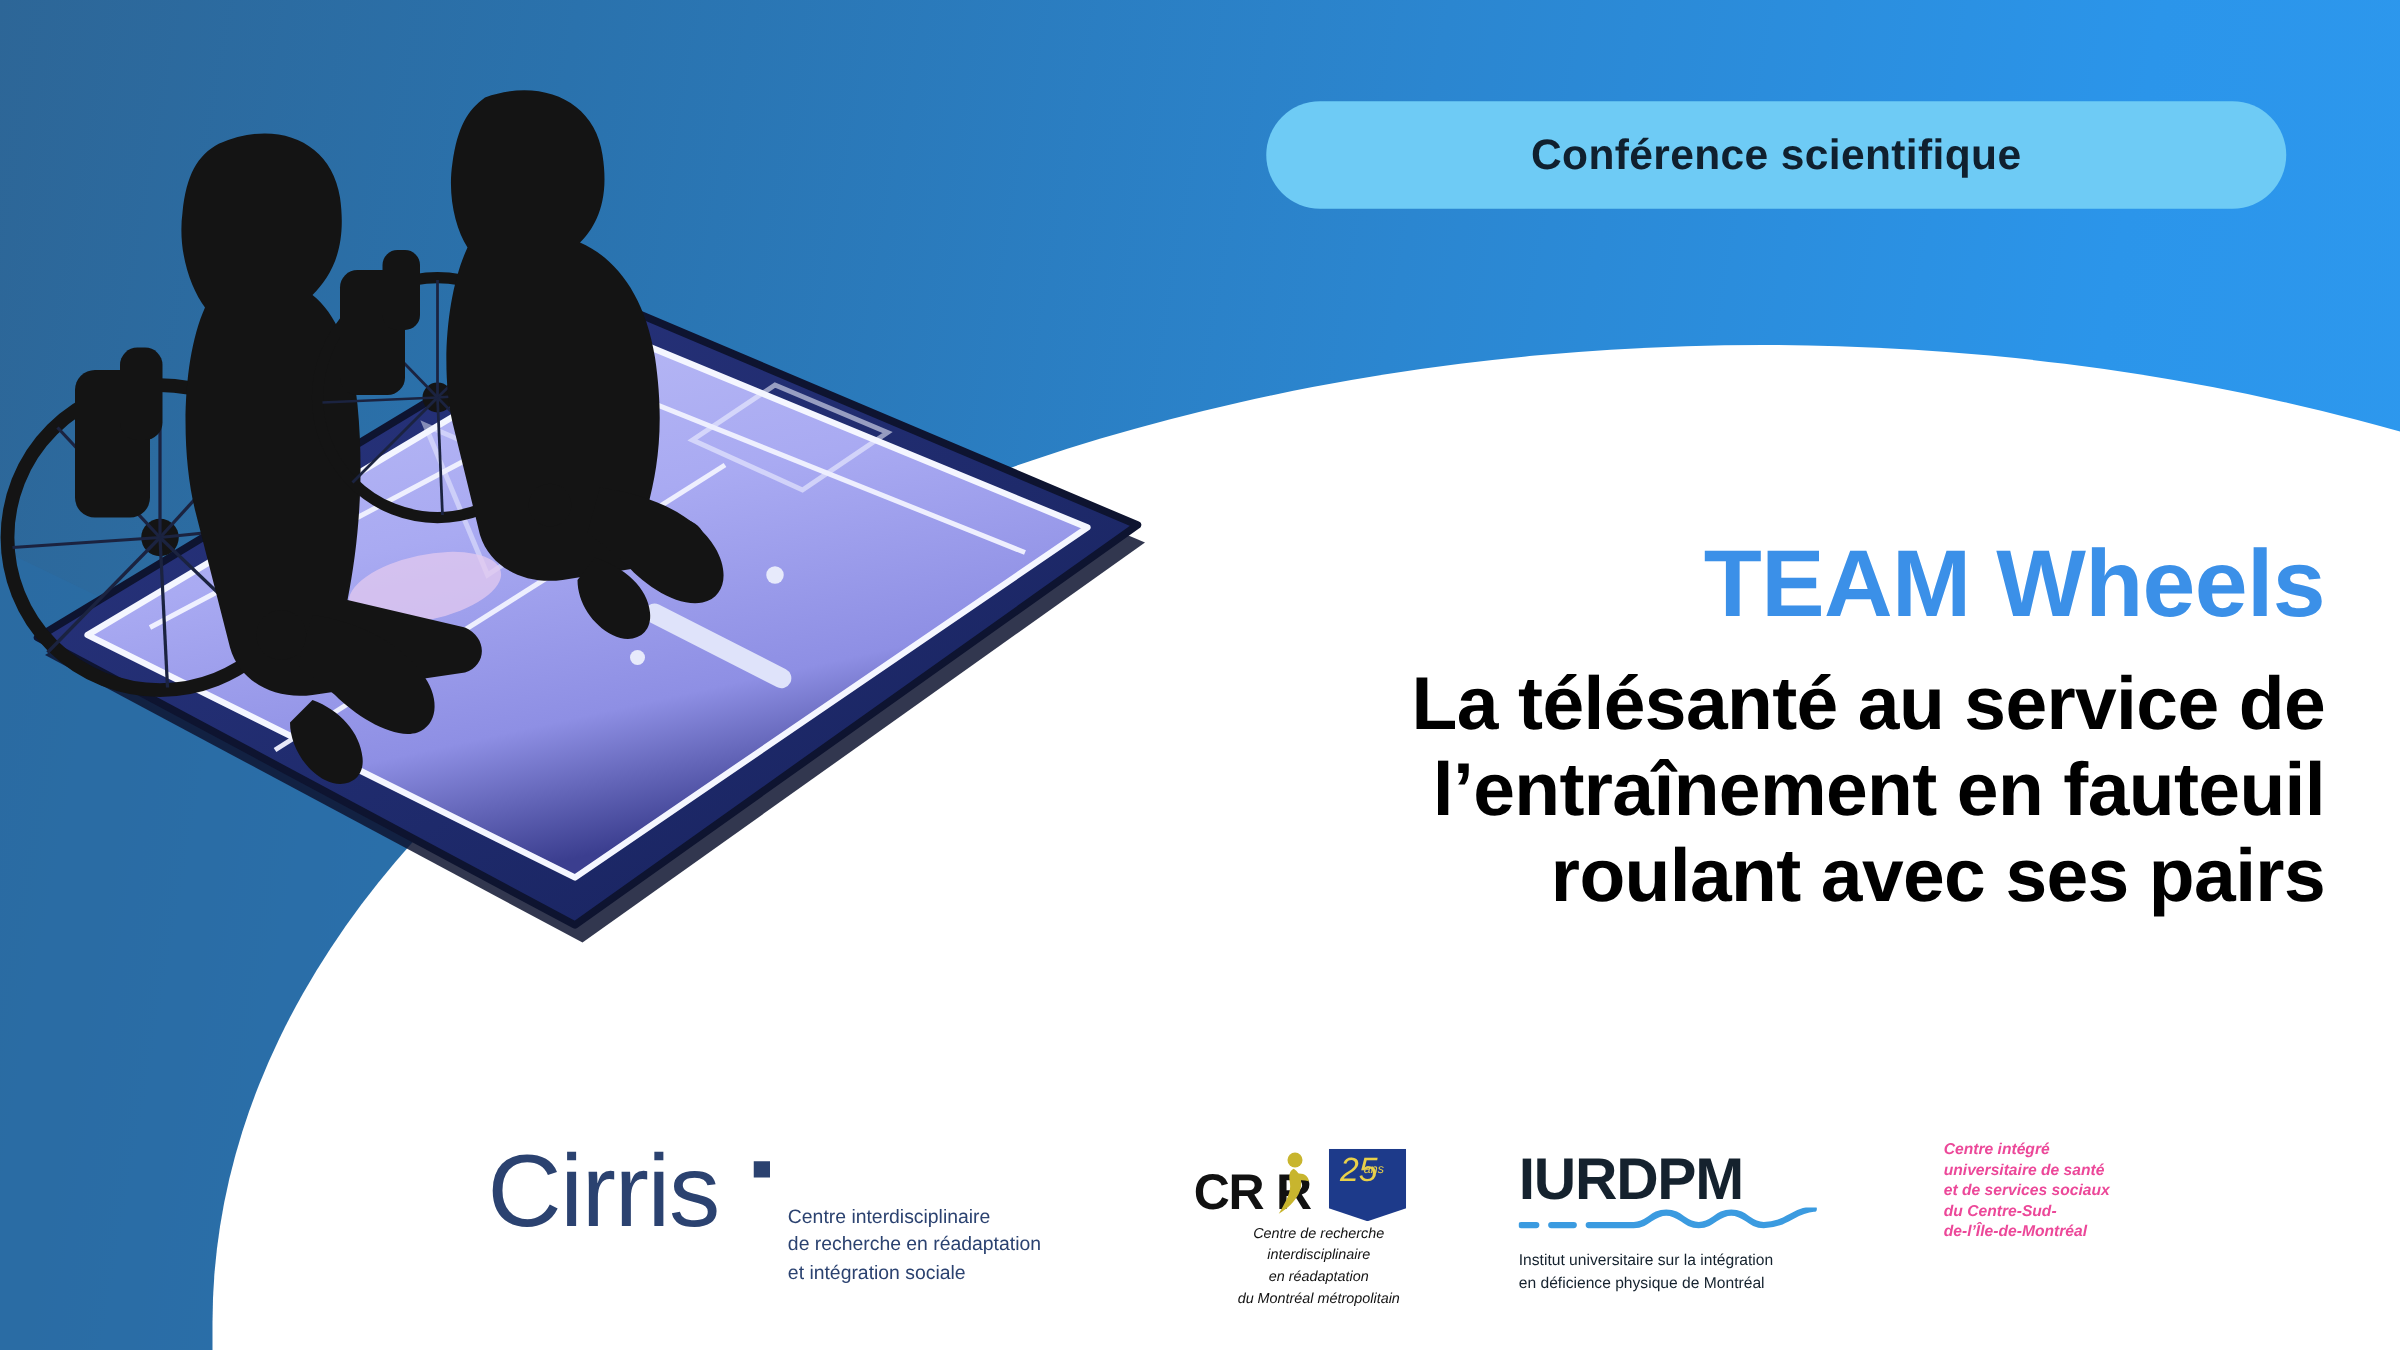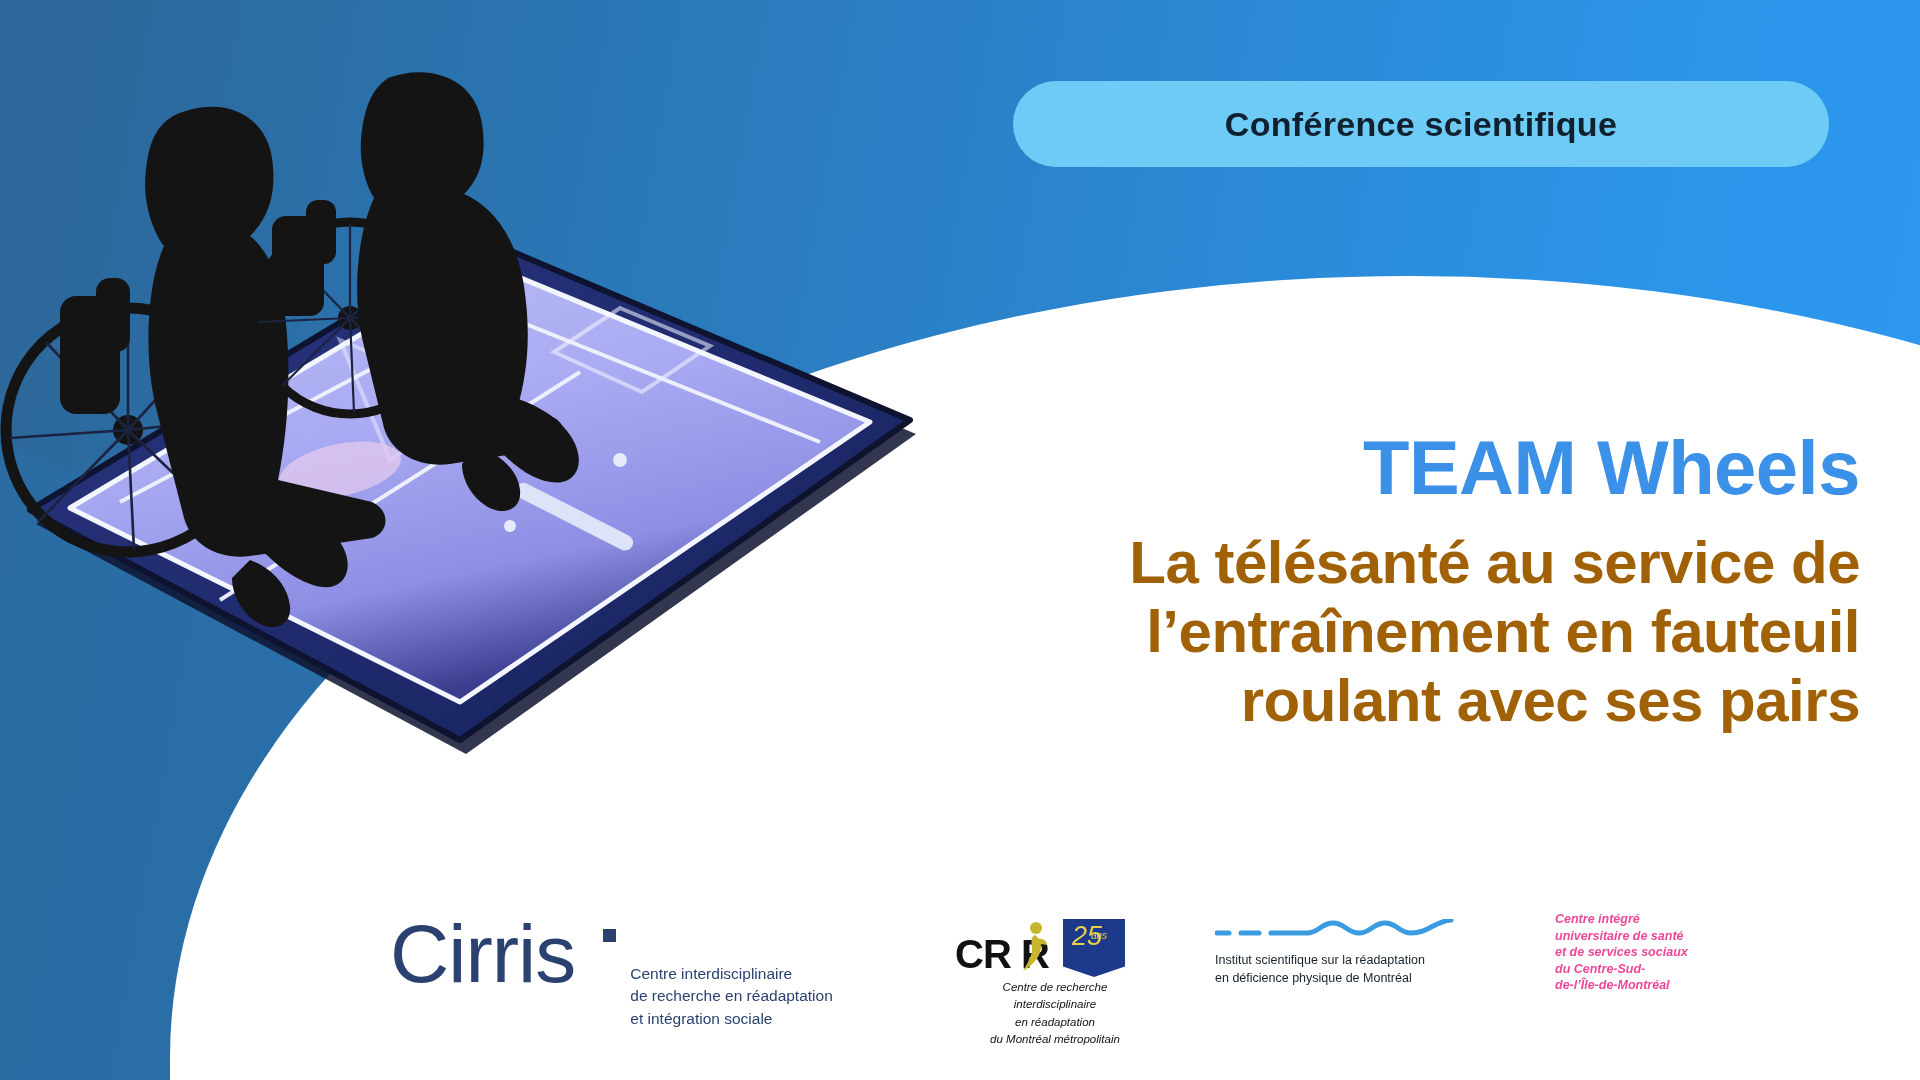--- a/index.html
+++ b/index.html
@@ -39,21 +39,21 @@
 
   
   .title-block{
     position:absolute;left:820px;top:430px;width:1040px;text-align:right;
   }
   .title-main{
     font-size:76px;font-weight:bold;color:#3B90E8;line-height:1.0;
     letter-spacing:-0.5px;margin:0 0 22px 0;
   }
   .title-sub{
-    font-size:60px;font-weight:bold;color:#a16207;line-height:1.15;
+    font-size:60px;font-weight:bold;color:#000000;line-height:1.15;
     letter-spacing:-0.5px;margin:0;
   }
   .title-sub span{display:block;}
 
   
   .illus{position:absolute;left:-80px;top:40px;width:1100px;height:760px;}
 
   
   .logo-strip{
     position:absolute;left:390px;top:905px;width:1460px;height:150px;
@@ -276,28 +276,29 @@
       </div>
       <div class="crir-sub">
         <div>Centre de recherche</div>
         <div>interdisciplinaire</div>
         <div>en réadaptation</div>
         <div>du Montréal métropolitain</div>
       </div>
     </div>
 
     <div class="logo iurdpm">
+      <div class="iurdpm-word">IURDPM</div>
       <svg width="240" height="22" viewBox="0 0 240 22">
         <path d="M2 14 L14 14 M26 14 L44 14 M56 14 L92 14
                  C104 14 106 4 118 4 C130 4 132 14 144 14
                  C156 14 158 4 170 4 C182 4 184 14 196 14
                  C214 14 220 2 236 1" fill="none" stroke="#3B9BE0" stroke-width="5" stroke-linecap="round"></path>
       </svg>
       <div class="iurdpm-sub">
-        <div>Institut scientifique sur la réadaptation</div>
+        <div>Institut universitaire sur la intégration</div>
         <div>en déficience physique de Montréal</div>
       </div>
     </div>
 
     <div class="logo quebec">
       <div class="quebec-sub">
         <div>Centre intégré</div>
         <div>universitaire de santé</div>
         <div>et de services sociaux</div>
         <div>du Centre-Sud-</div>

